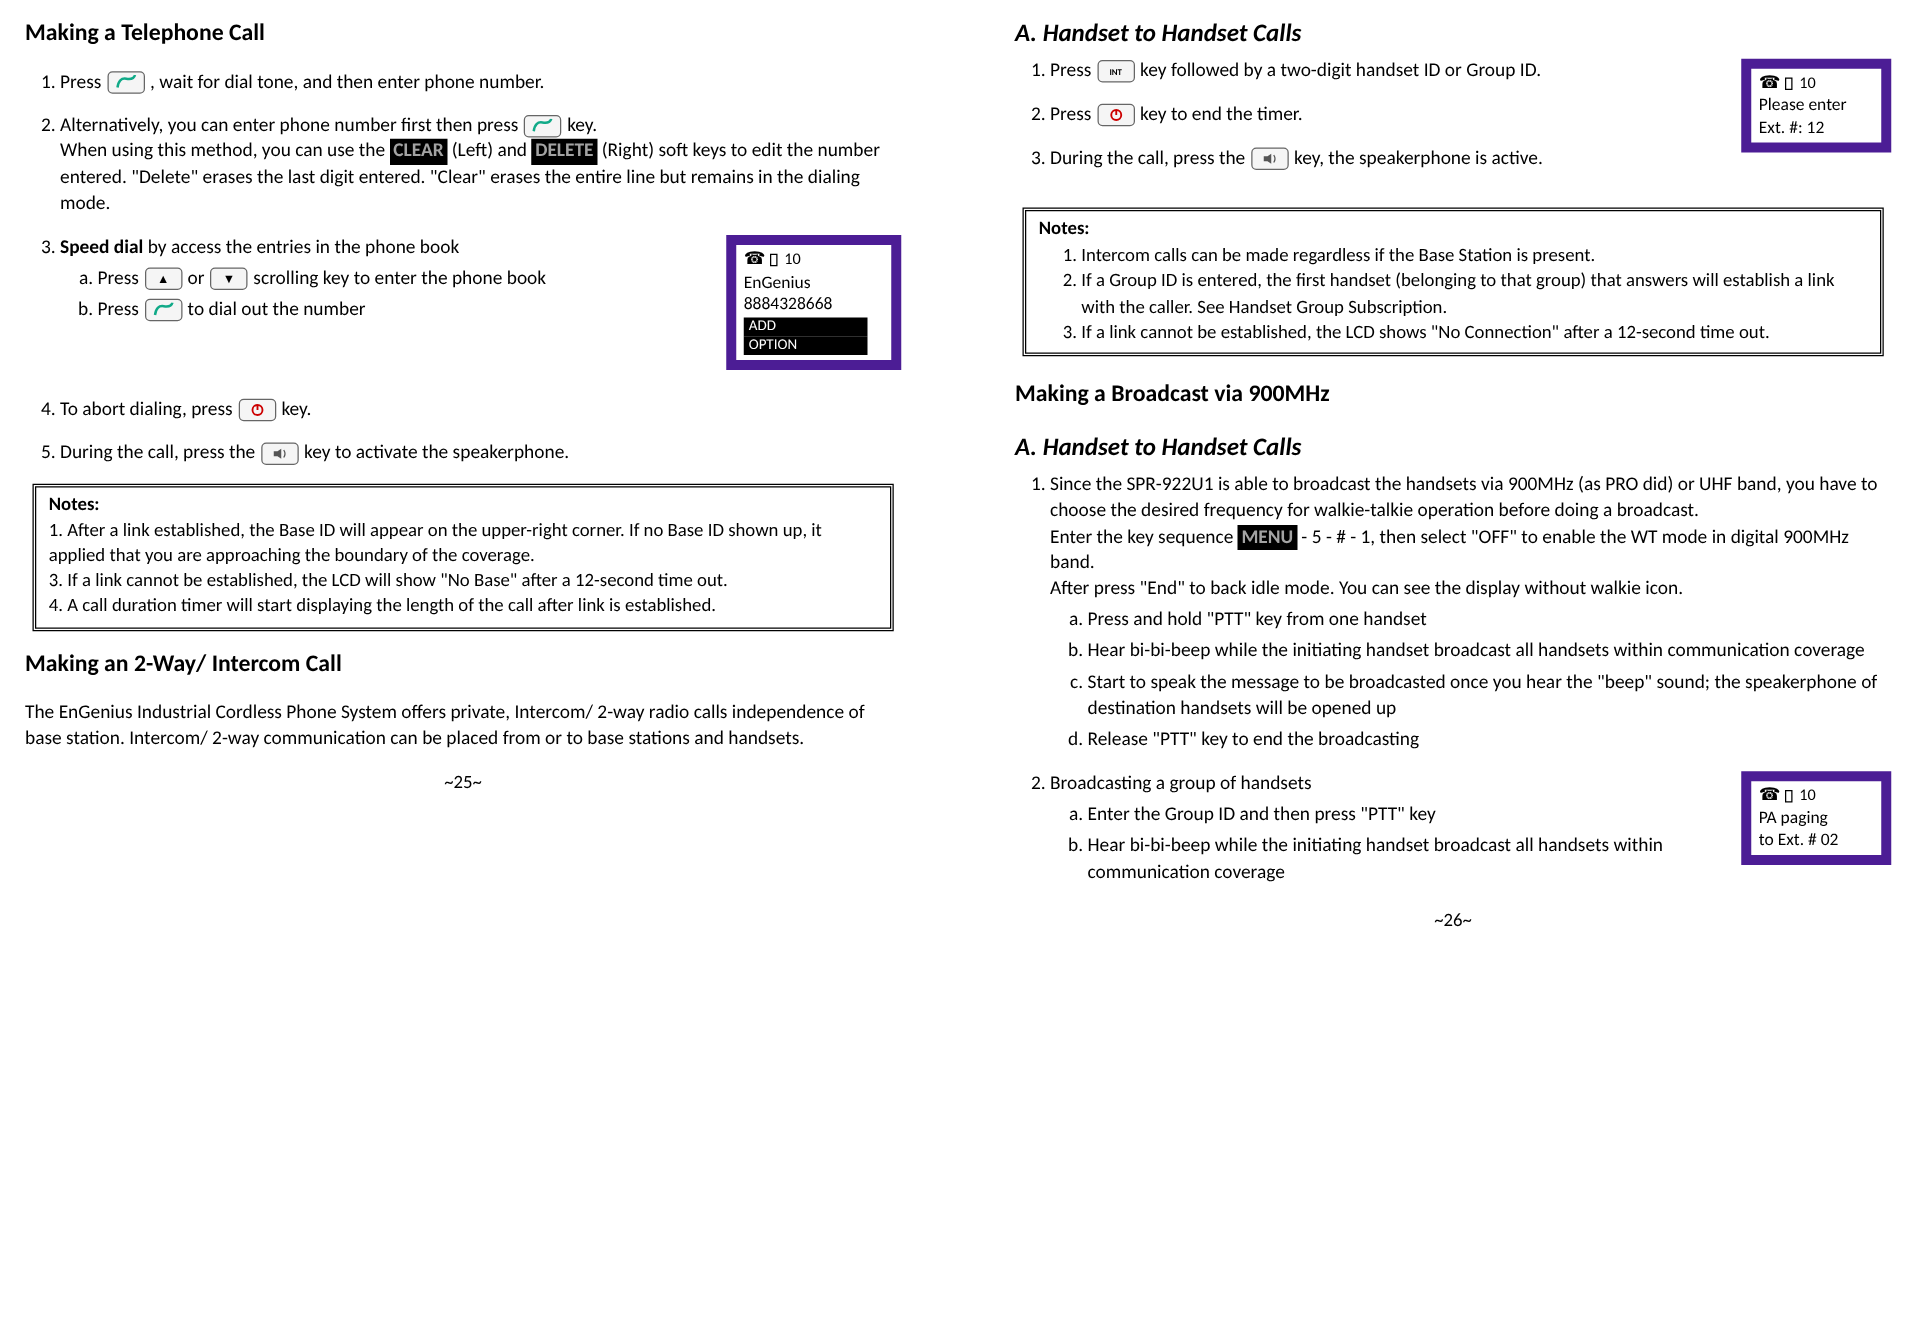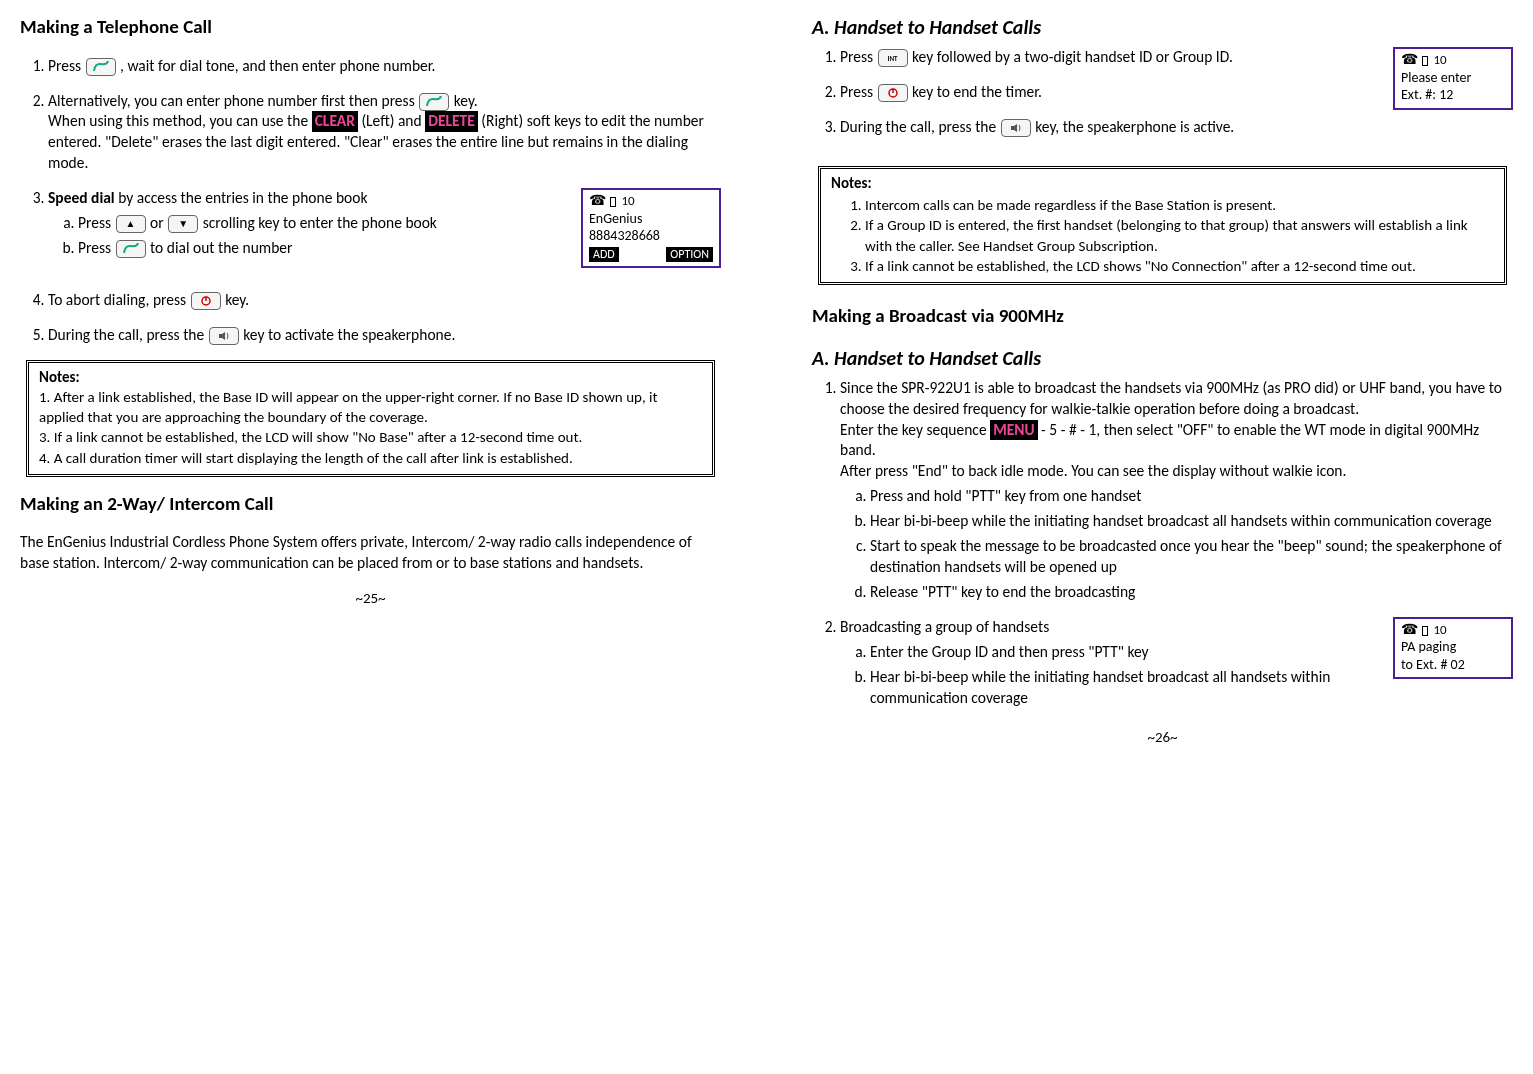--- a/index.html
+++ b/index.html
@@ -46,43 +46,43 @@
     border-radius: 4px;
     background: #f5f5f5;
     vertical-align: middle;
     font-size: 10px;
     line-height: 1;
     margin: 0 1px;
   }
   .blackkey {
     display: inline-block;
     background: #000;
-    color: #ec4899;
+    color: #a3a3a3;
     padding: 0 3px;
     font-weight: bold;
   }
   .notes-box {
     border: 3px double #000;
     padding: 4px 10px 6px 10px;
     margin: 14px 6px 14px 6px;
     font-size: 15px;
   }
   .notes-box .nt { font-weight: bold; }
   .lcd {
-    border: 2px solid #4c1d95;
-    padding: 2px 6px 4px 6px;
+    border: 8px solid #4c1d95;
+    padding: 2px 19px 4px 6px;
     font-size: 14px;
     line-height: 1.25;
     width: 140px;
     background: #fff;
   }
   .lcd .topline { font-size: 13px; }
   .lcd .phone-glyph { font-size: 14px; margin-right: 2px;}
   .lcd .batt { display:inline-block; width:6px; height:10px; border:1px solid #000; vertical-align:middle; margin: 0 2px;}
-  .lcd .softrow { display:flex; justify-content:space-between; margin-top:2px;}
+  .lcd .softrow { display:flex; justify-content:space-between; margin-top:2px;flex-direction:column;}
   .lcd .sk { background:#000; color:#fff; padding:0 4px; font-size:12px;}
   .float-lcd { float: right; margin: 0 0 8px 10px; }
   .pagenum { text-align: center; margin-top: 14px; font-size: 15px;}
   .rel { position: relative; }
   .clear { clear: both; }
 </style>
 </head>
 <body>
 
 <div class="page-wrap">

